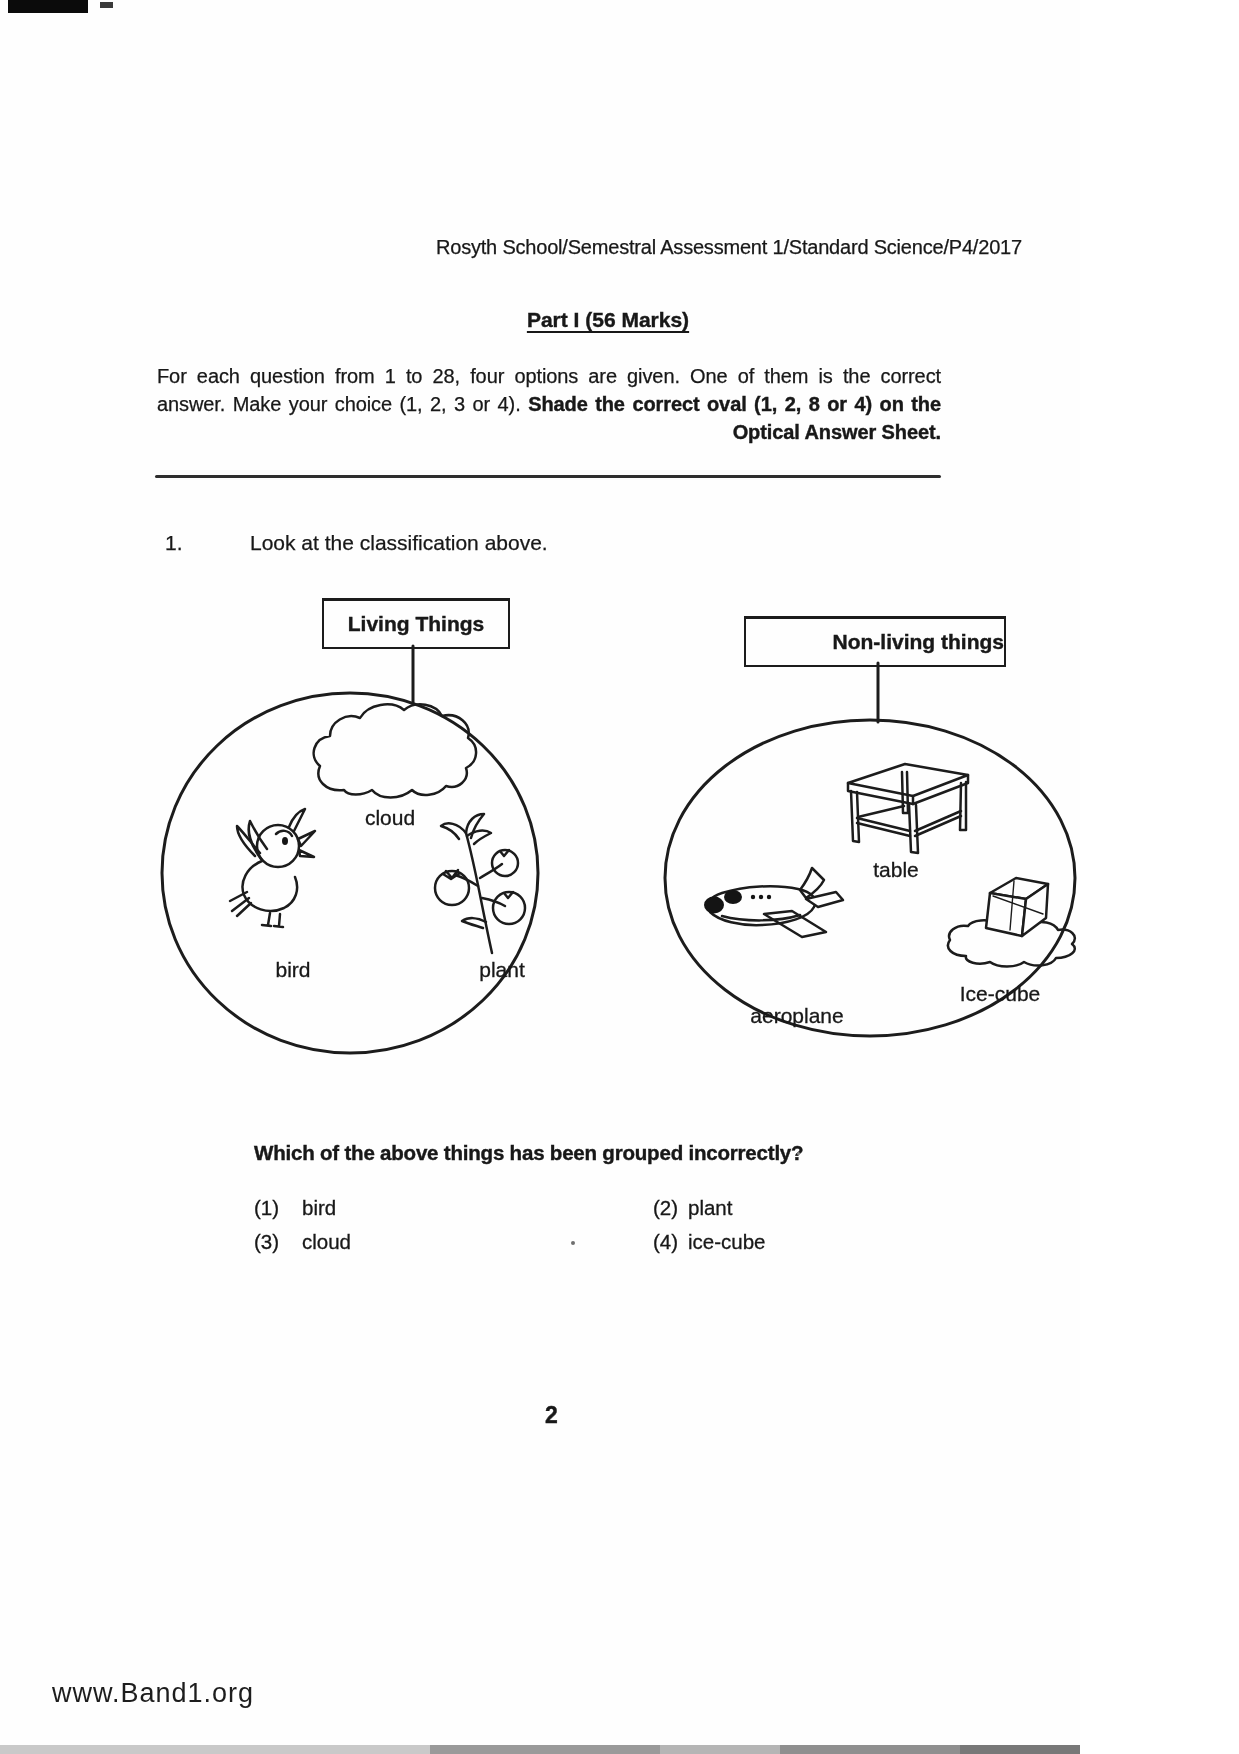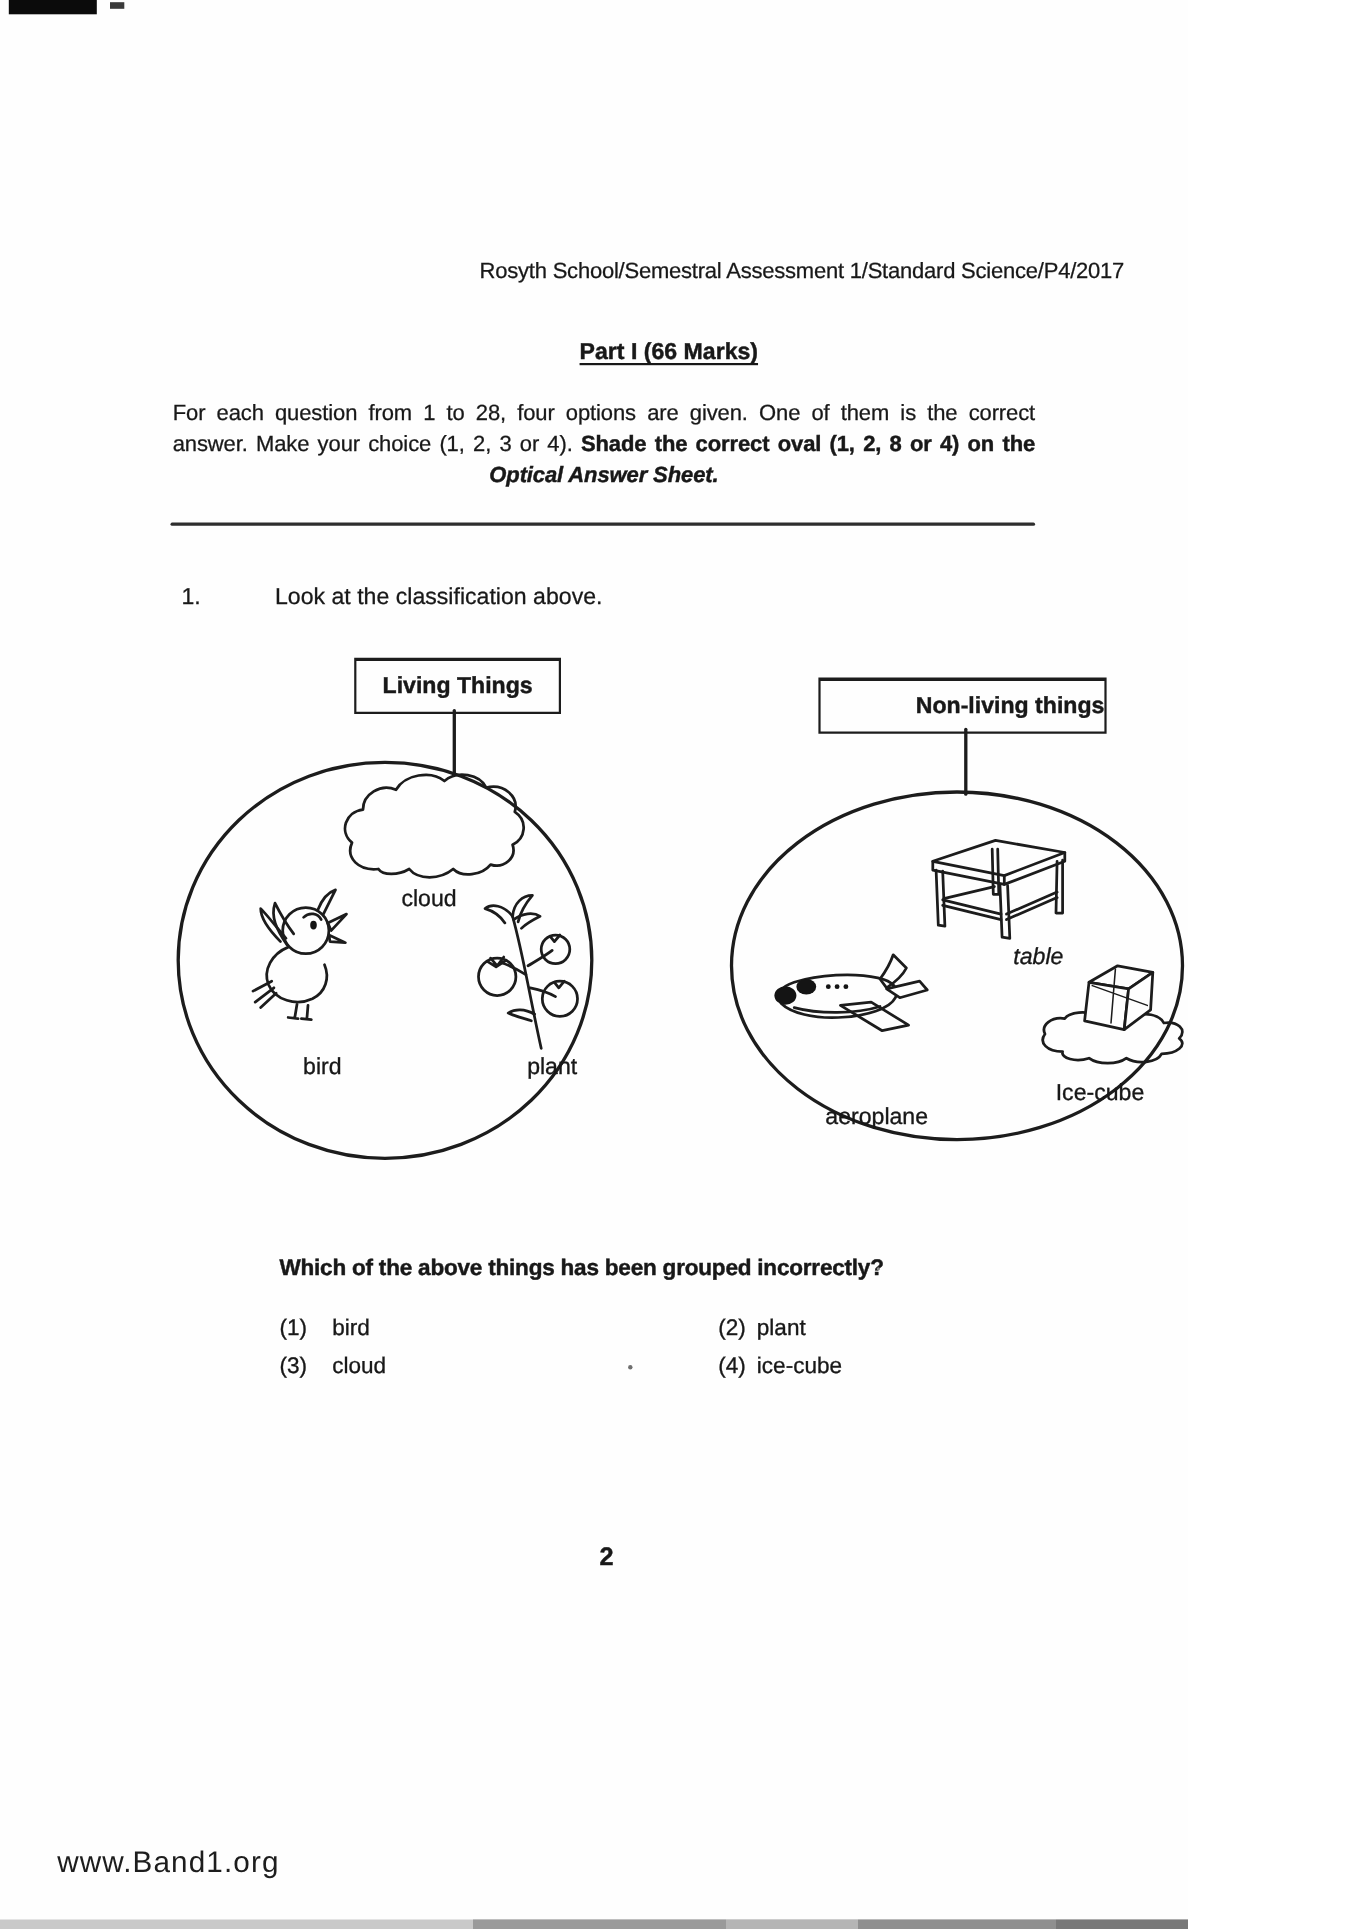--- a/index.html
+++ b/index.html
@@ -13,21 +13,21 @@
   .artifact{position:absolute;background:#0b0b0b;}
   .blob1{left:8px;top:0;width:80px;height:13px;}
   .blob2{left:100px;top:2px;width:13px;height:6px;background:#3a3a3a;}
 
   .header{position:absolute;left:436px;top:236px;font-size:20px;letter-spacing:-0.2px;}
   .part-title{position:absolute;left:608px;top:308px;transform:translateX(-50%);
     font-size:21px;text-decoration:underline;text-underline-offset:4px;}
   .instructions{position:absolute;left:157px;top:362px;width:784px;font-size:20px;
     line-height:28px;letter-spacing:-0.1px;}
   .jline{text-align:justify;text-align-last:justify;}
-  .lline{text-align:center;font-style:italic;}
+  .lline{text-align:right;}
   .rule{position:absolute;left:155px;top:475px;width:786px;height:3px;background:#2e2e2e;border-radius:2px;}
 
   .qnum{position:absolute;left:165px;top:531px;font-size:21px;}
   .qintro{position:absolute;left:250px;top:531px;font-size:21px;}
 
   .box{position:absolute;border:2px solid #1c1c1c;border-top-width:3px;display:flex;
     align-items:center;justify-content:center;font-size:21px;background:#fefefe;}
   .living{left:322px;top:598px;width:184px;height:46px;}
   .nonliving{left:744px;top:616px;width:258px;height:46px;justify-content:flex-end;}
 
@@ -38,21 +38,21 @@
   .art line{stroke-width:3;}
   .art .fill{fill:#141414;stroke:none;}
   .art .wfill{fill:#fefefe;}
   .art .thin{stroke-width:1.4;}
 
   .dlabel{position:absolute;font-size:21px;font-weight:500;-webkit-text-stroke:0.3px #181818;
     text-align:center;width:120px;transform:translateX(-50%);}
   .lab-cloud{left:390px;top:806px;}
   .lab-bird{left:293px;top:958px;}
   .lab-plant{left:502px;top:958px;}
-  .lab-table{left:944px;top:858px;font-style:italic;}
+  .lab-table{left:896px;top:858px;}
   .lab-aeroplane{left:797px;top:1004px;}
   .lab-icecube{left:1000px;top:982px;}
 
   .qprompt{position:absolute;left:254px;top:1141px;font-size:20.5px;letter-spacing:-0.2px;}
   .option{position:absolute;display:flex;font-size:20.5px;}
   .option .num{-webkit-text-stroke:0.3px currentColor;font-weight:500;}
   .option .lbl{-webkit-text-stroke:0.3px currentColor;font-weight:500;}
   .opt1{left:254px;top:1196px;} .opt1 .num{width:48px;}
   .opt2{left:653px;top:1196px;} .opt2 .num{width:35px;}
   .opt3{left:254px;top:1230px;} .opt3 .num{width:48px;}
@@ -77,21 +77,21 @@
 </head>
 <body>
 
 <div class="page">
 
   <div class="artifact blob1"></div>
   <div class="artifact blob2"></div>
 
   <div class="header t">Rosyth School/Semestral Assessment 1/Standard Science/P4/2017</div>
 
-  <div class="part-title b">Part I (66 Marks)</div>
+  <div class="part-title b">Part I (56 Marks)</div>
 
   <div class="instructions">
     <div class="jline"><span class="t">For each question from 1 to 28, four options are given. One of them is the correct</span></div>
     <div class="jline"><span class="t">answer. Make your choice (1, 2, 3 or 4). </span><span class="b">Shade the correct oval (1, 2, 8 or 4) on the</span></div>
     <div class="lline"><span class="b">Optical Answer Sheet.</span></div>
   </div>
 
   <div class="rule"></div>
 
   <div class="qnum t">1.</div>

